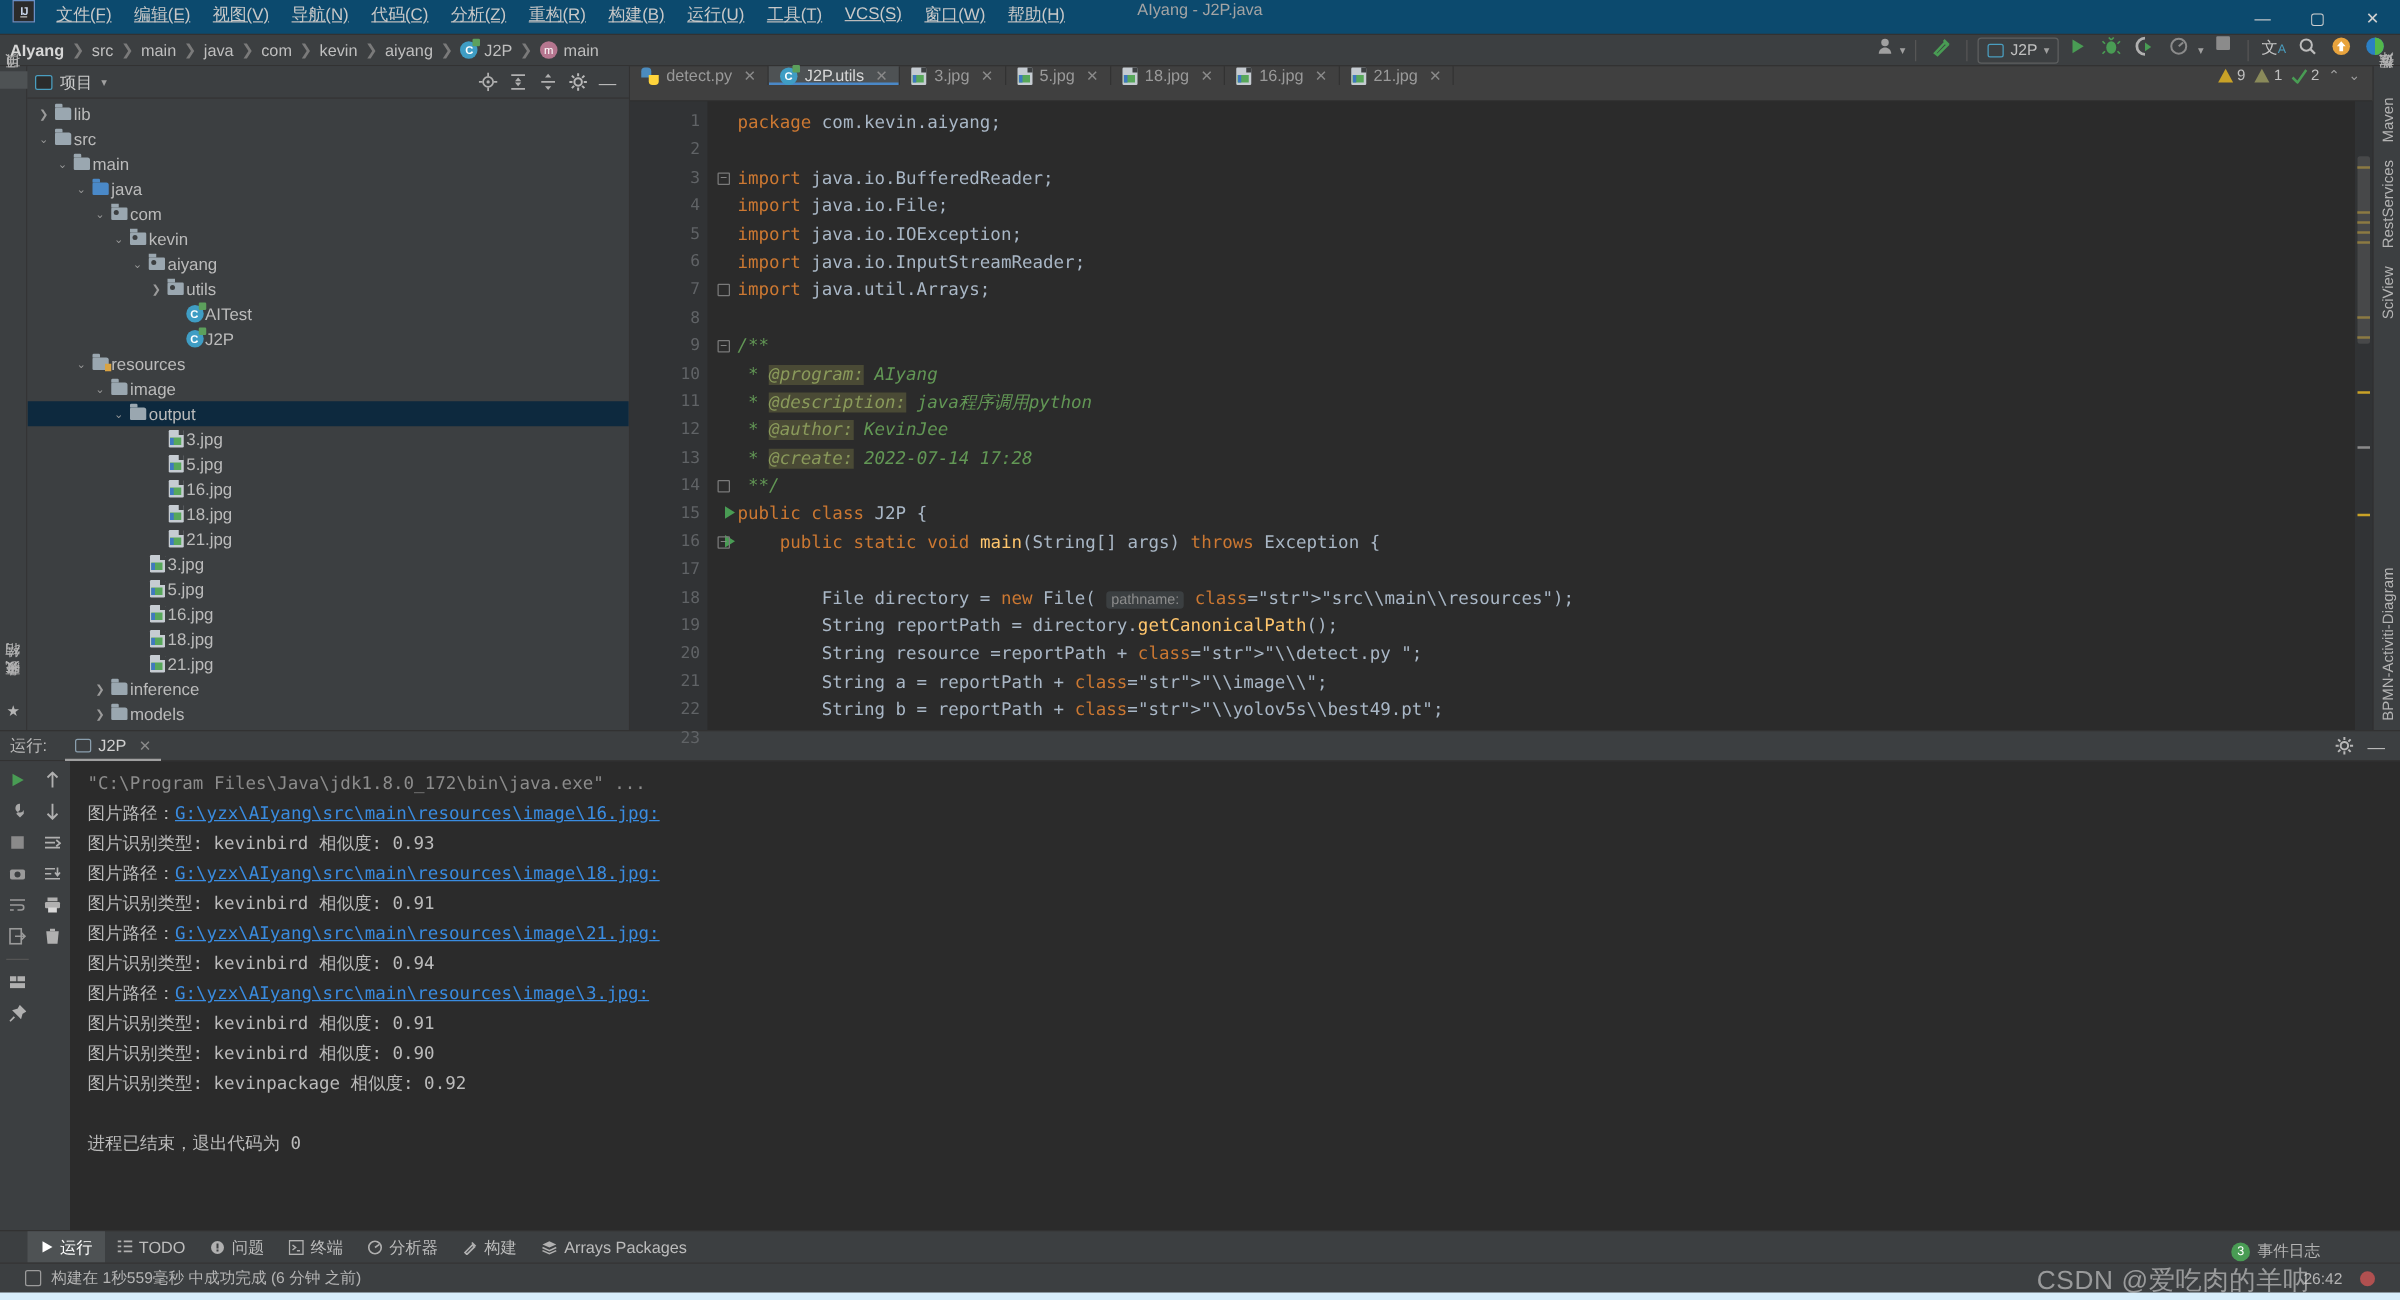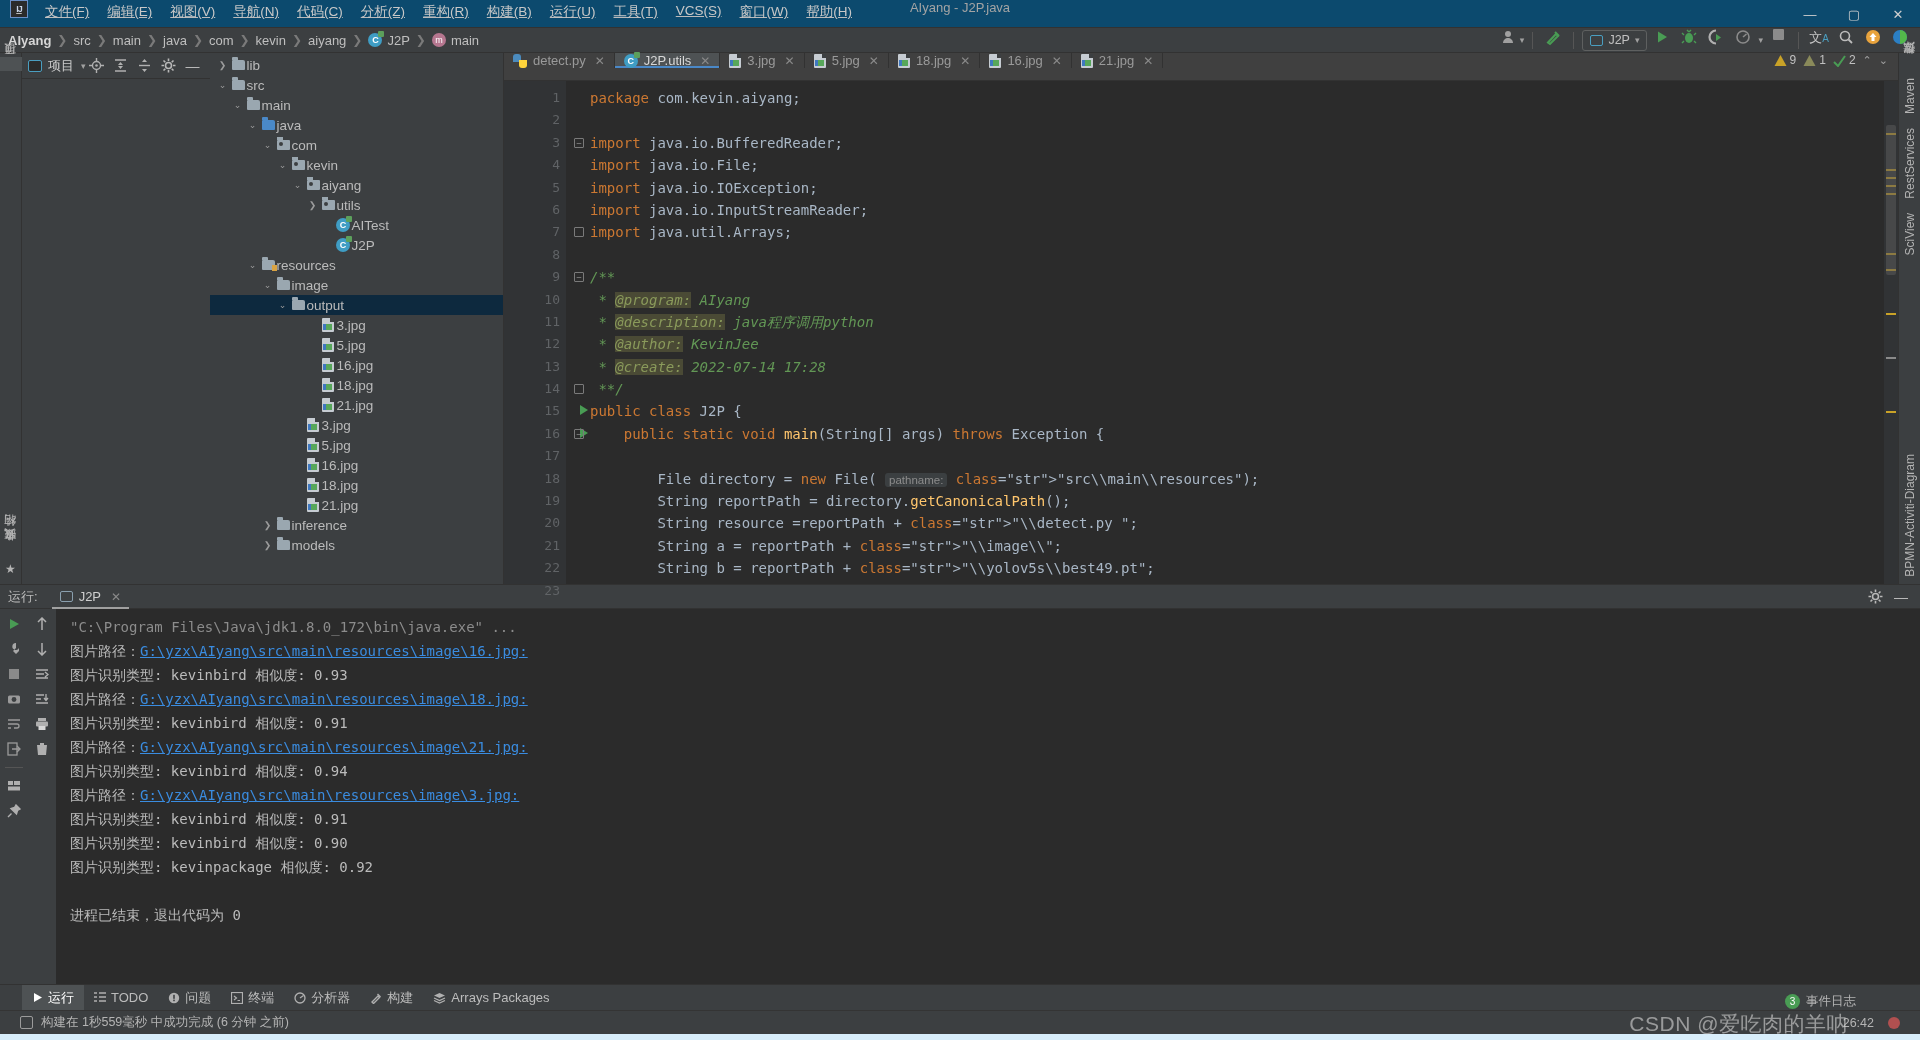--- a/index.html
+++ b/index.html
@@ -40,21 +40,21 @@
   .body { flex:1; display:flex; min-height:0; }
 
   
   .leftstrip { width:22px; background:#3c3f41; border-right:1px solid #323232;
                display:flex; flex-direction:column; align-items:center; padding-top:4px; }
   .vtab { writing-mode:vertical-rl; transform:rotate(180deg); color:#b4b4b4; font-size:12px;
           padding:7px 3px; white-space:nowrap; }
   .vtab.sel { background:#4e5254; }
 
   
-  .projectpane { width:482px; background:#3c3f41; display:flex; flex-direction:row;
+  .projectpane { width:482px; background:#3c3f41; display:flex; flex-direction:column;
                  border-right:1px solid #323232; }
   .pp-header { height:26px; display:flex; align-items:center; padding:0 6px; background:#3c3f41;
                border-bottom:1px solid #323232; }
   .pp-title { color:#cccccc; font-size:13px; margin-left:6px; }
   .pp-tools { margin-left:auto; display:flex; align-items:center; gap:2px; }
   .pp-tool { width:22px; height:20px; display:flex; align-items:center; justify-content:center; }
   .tree { flex:1; overflow:hidden; background:#3c3f41; padding-top:2px; font-size:13.5px; }
   .node { height:20px; display:flex; align-items:center; white-space:nowrap; color:#a9b7c6; }
   .node.sel { background:#0d293e; }
   .arrow { width:14px; text-align:center; color:#9b9b9b; font-size:9px; flex:none; }

